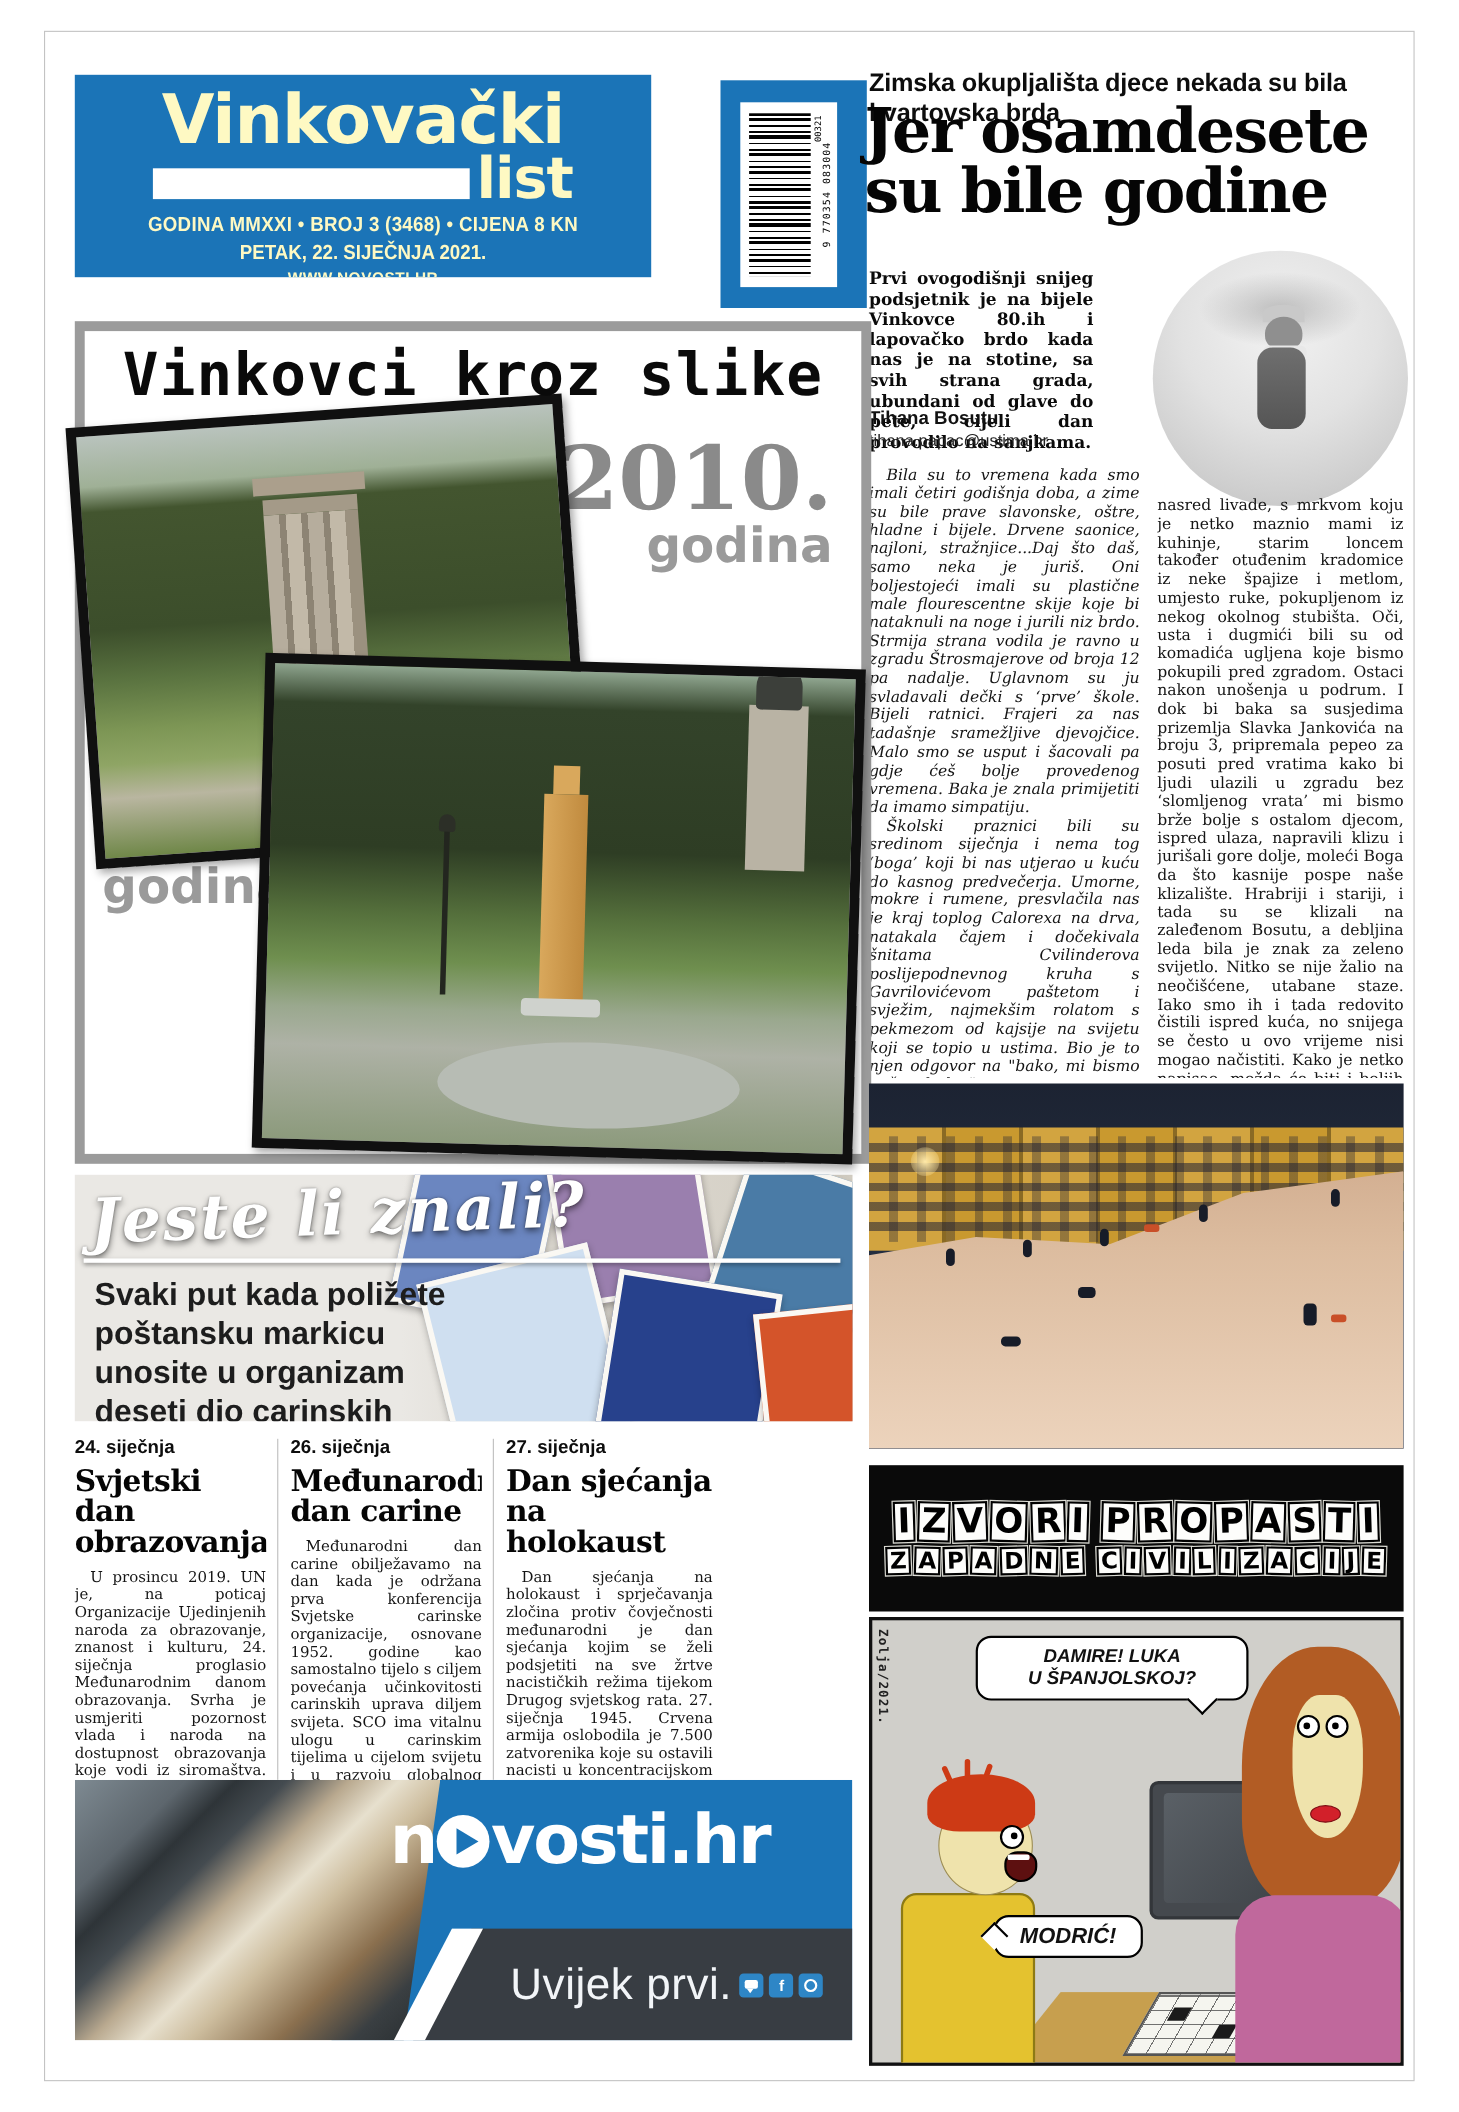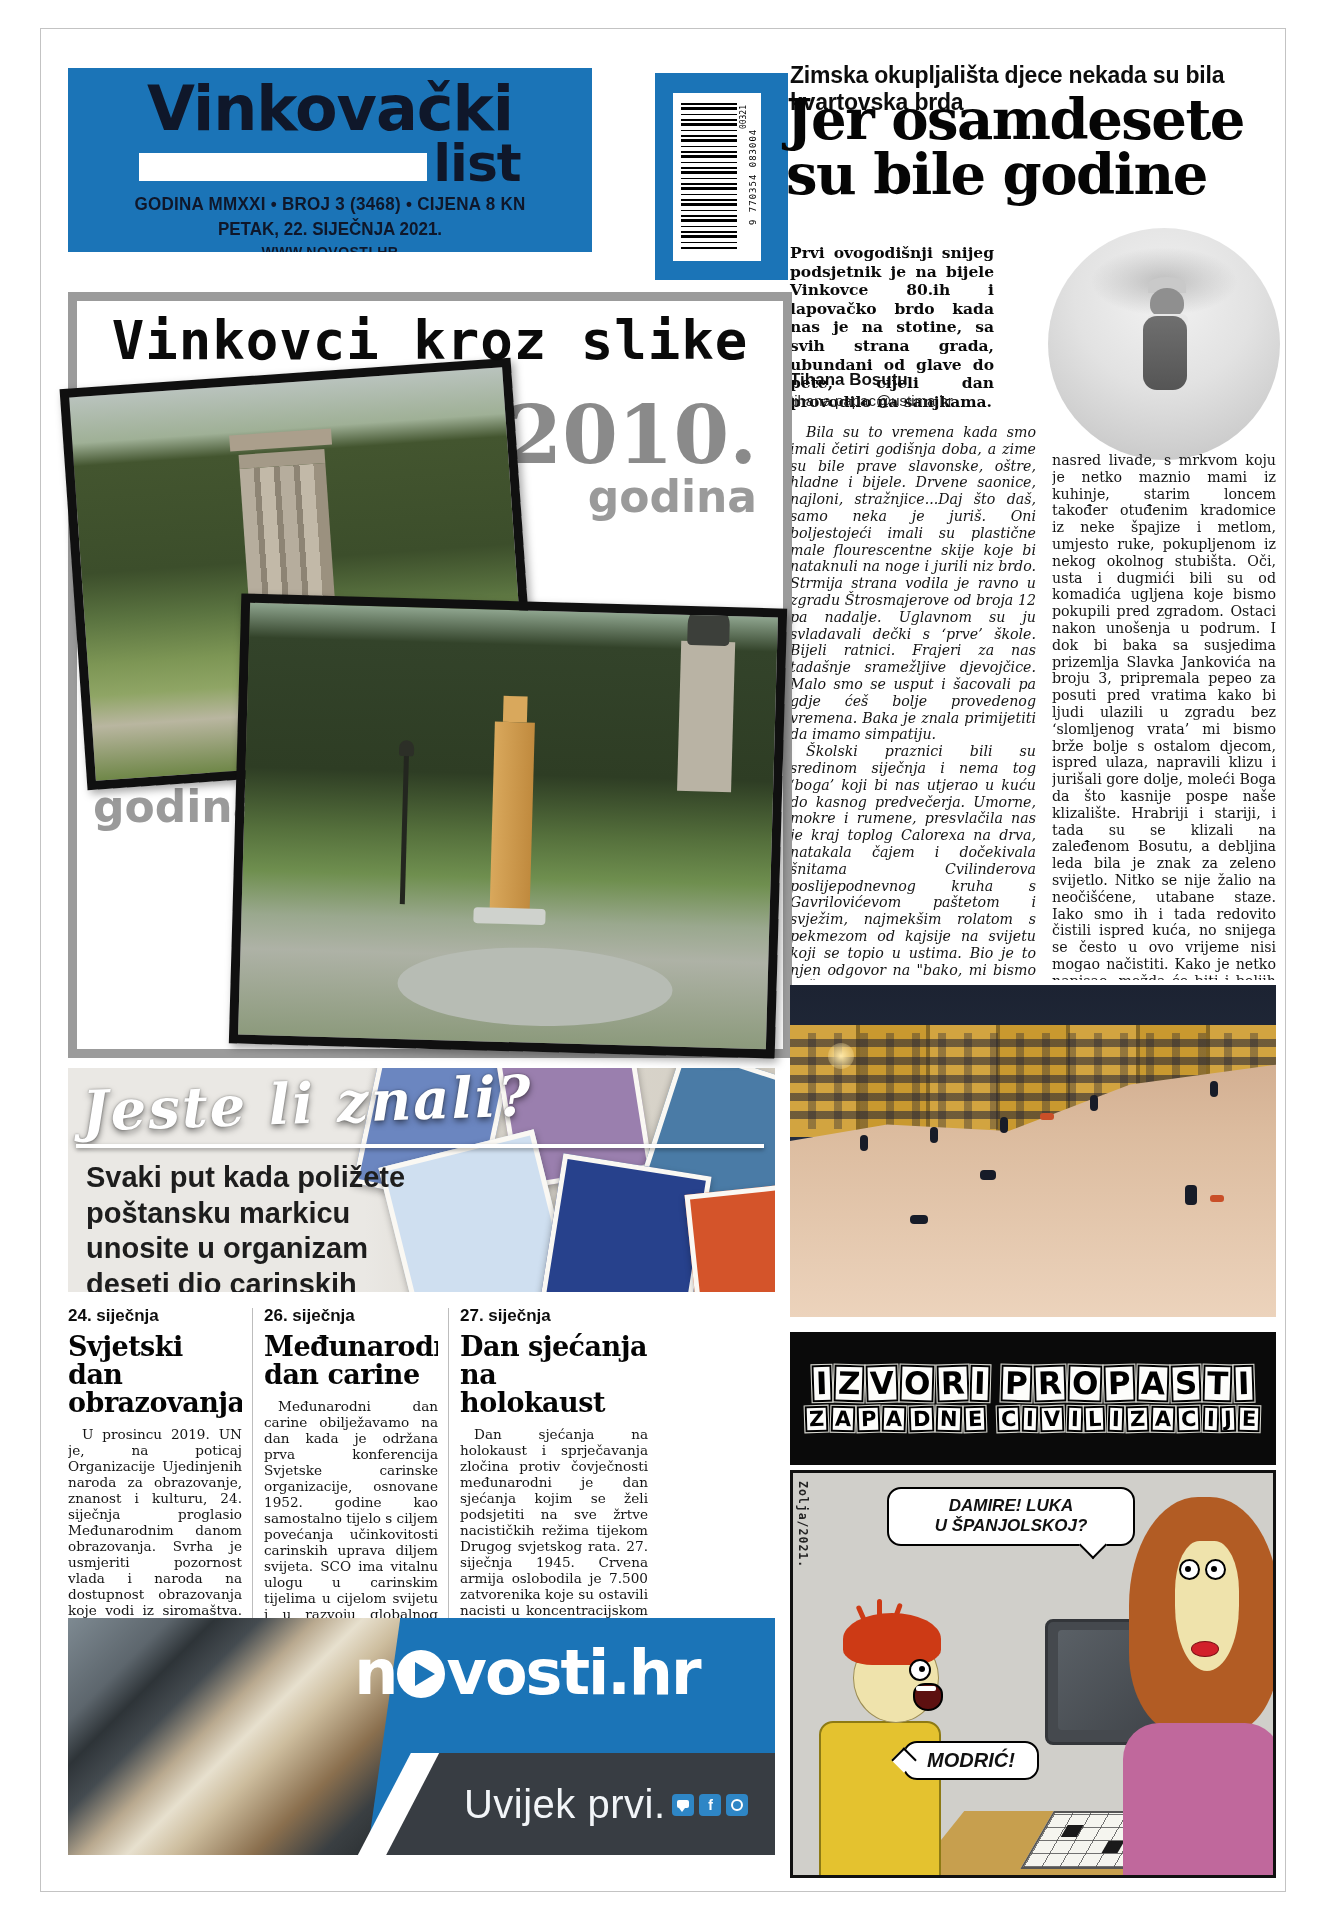--- a/index.html
+++ b/index.html
@@ -3,21 +3,21 @@
 <meta charset="utf-8">
 <style>
   html,body{margin:0;padding:0;background:#ffffff;}
   #page{position:relative;width:1326px;height:1920px;background:#fff;overflow:hidden;
         font-family:"Liberation Sans",sans-serif;color:#111;}
   .frame{position:absolute;left:40px;top:28px;width:1244px;height:1862px;
          border:1px solid #c3c3c3;pointer-events:none;}
 
   
   .masthead{position:absolute;left:68px;top:68px;width:524px;height:184px;background:#1b74b7;
-            color:#0f172a;text-align:center;overflow:hidden;}
+            color:#fef9c3;text-align:center;overflow:hidden;}
   .mh-title{font-family:"DejaVu Sans",sans-serif;font-weight:bold;font-size:62px;line-height:1;
             letter-spacing:-1px;margin-top:10px;}
   .mh-row{display:flex;align-items:flex-end;justify-content:center;margin-top:2px;height:42px;}
   .mh-bar{width:288px;height:28px;background:#fff;margin-bottom:3px;}
   .mh-list{font-family:"DejaVu Sans",sans-serif;font-weight:bold;font-size:52px;line-height:0.78;
            margin-left:6px;letter-spacing:-1px;}
   .mh-info{font-size:18.5px;font-weight:bold;margin-top:9px;transform:scaleX(.92);letter-spacing:.3px;}
   .mh-date{font-size:18.5px;font-weight:bold;margin-top:3px;transform:scaleX(.92);}
   .mh-site{font-size:14px;font-weight:bold;margin-top:4px;letter-spacing:.5px;}
 

